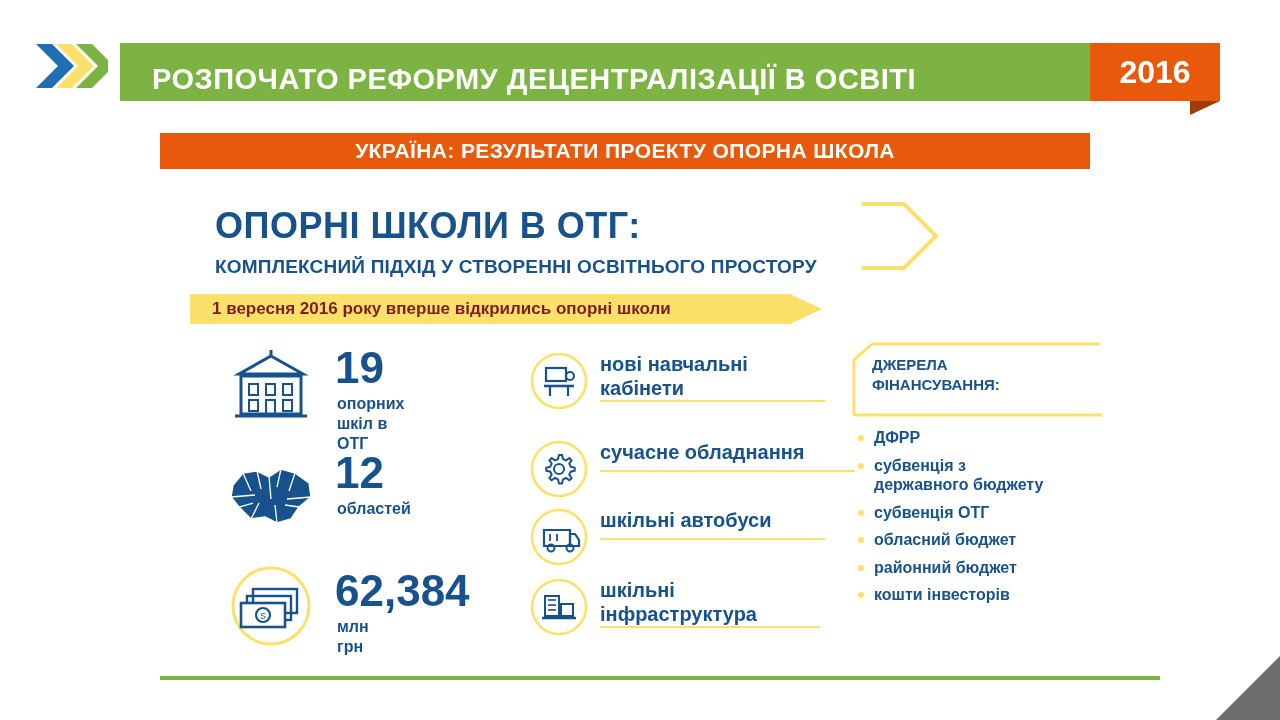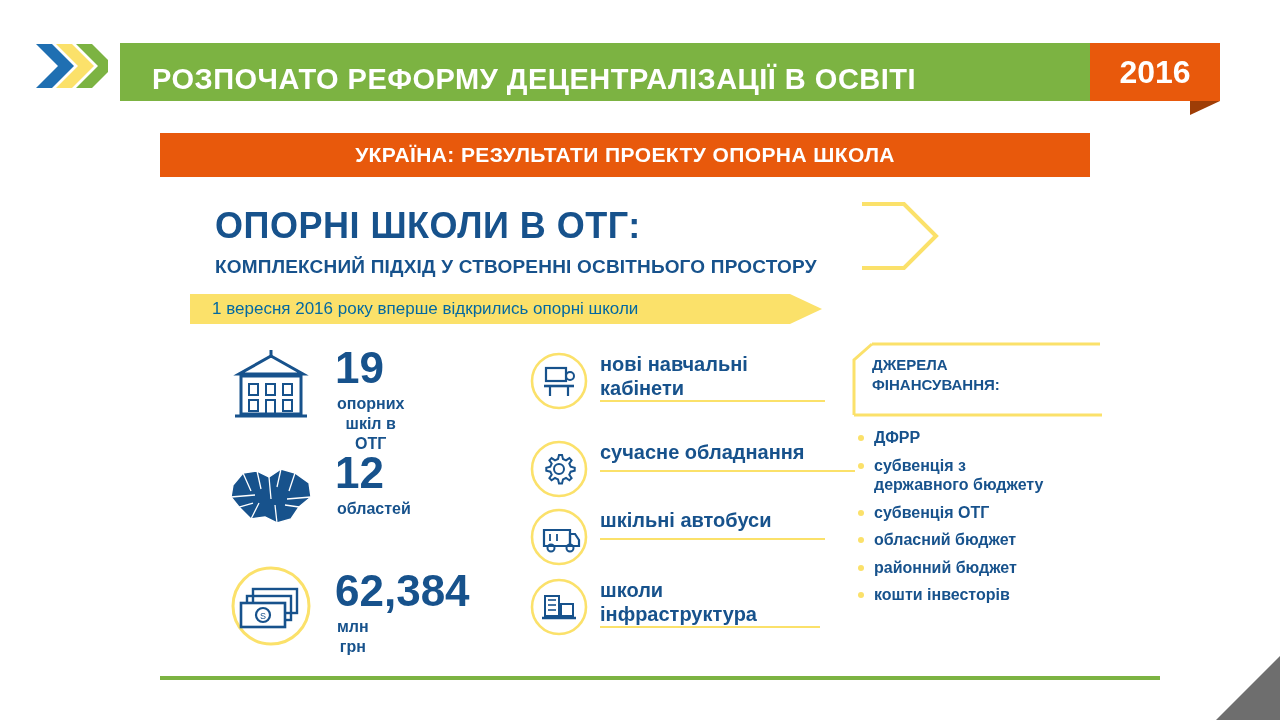--- a/index.html
+++ b/index.html
@@ -31,21 +31,21 @@
     display:flex;align-items:center;justify-content:center;
     color:#ffffff;font-size:32px;font-weight:bold;
   }
   .hdr-shadow{
     position:absolute;left:1190px;top:101px;width:0;height:0;
     border-left:30px solid #9e3d06;
     border-bottom:14px solid transparent;
   }
   
   .sub-bar{
-    position:absolute;left:160px;top:133px;width:930px;height:44px;
+    position:absolute;left:160px;top:133px;width:930px;height:36px;
     background:#e8590c;
     display:flex;align-items:center;justify-content:center;
     color:#fff;font-size:21px;font-weight:bold;letter-spacing:.4px;
   }
   
   .main-title{
     position:absolute;left:215px;top:205px;
     color:#17528c;font-size:36px;font-weight:bold;letter-spacing:.5px;
   }
   .main-sub{
@@ -62,34 +62,33 @@
   }
   .ribbon-tip{
     position:absolute;left:790px;top:294px;width:0;height:0;
     border-left:32px solid #fbe16a;
     border-top:15px solid transparent;
     border-bottom:15px solid transparent;
   }
   .ribbon-text{
     position:absolute;left:212px;top:294px;height:30px;
     display:flex;align-items:center;
-    color:#0369a1;font-size:17px;font-weight:normal;
+    color:#7f1d1d;font-size:17px;font-weight:bold;
   }
   
   .stat{position:absolute;}
   .stat .icon{position:absolute;left:0;top:0;width:92px;height:82px;}
   .stat .num{
     position:absolute;left:110px;top:-4px;
     color:#17528c;font-size:44px;font-weight:bold;line-height:1;
   }
   .stat .cap{
     position:absolute;left:112px;top:44px;
     color:#17528c;font-size:16px;font-weight:bold;line-height:1.25;
     white-space:pre-line;
-    text-align:center;
   }
   .stat1{left:225px;top:350px;}
   .stat2{left:225px;top:455px;}
   .stat3{left:225px;top:565px;}
   .stat3 .num{font-size:44px;left:110px;top:4px;}
   .stat3 .cap{top:52px;left:112px;}
   
   .feat{position:absolute;left:530px;}
   .feat .fi{position:absolute;left:0;top:0;width:58px;height:58px;}
   .feat .ft{
@@ -261,21 +260,21 @@
     <svg width="58" height="58" viewBox="0 0 58 58">
       <circle cx="29" cy="29" r="27" fill="none" stroke="#fbe16a" stroke-width="2.6"></circle>
       <rect x="15" y="18" width="14" height="20" fill="none" stroke="#17528c" stroke-width="2"></rect>
       <rect x="31" y="26" width="12" height="12" fill="none" stroke="#17528c" stroke-width="2"></rect>
       <line x1="12" y1="40" x2="46" y2="40" stroke="#17528c" stroke-width="2.4"></line>
       <line x1="18" y1="22" x2="26" y2="22" stroke="#17528c" stroke-width="1.6"></line>
       <line x1="18" y1="27" x2="26" y2="27" stroke="#17528c" stroke-width="1.6"></line>
       <line x1="18" y1="32" x2="26" y2="32" stroke="#17528c" stroke-width="1.6"></line>
     </svg>
   </div>
-  <div class="ft">школи
+  <div class="ft">шкільні
 інфраструктура</div>
   <div class="rule" style="top:48px;width:220px"></div>
 </div>
 
 <div class="src-bracket">
   <svg width="255" height="75" viewBox="0 0 255 75">
     <polyline points="22,2 250,2" fill="none" stroke="#fbe16a" stroke-width="3"></polyline>
     <polyline points="22,2 4,18 4,73" fill="none" stroke="#fbe16a" stroke-width="3"></polyline>
     <polyline points="4,73 252,73" fill="none" stroke="#fbe16a" stroke-width="3"></polyline>
   </svg>

